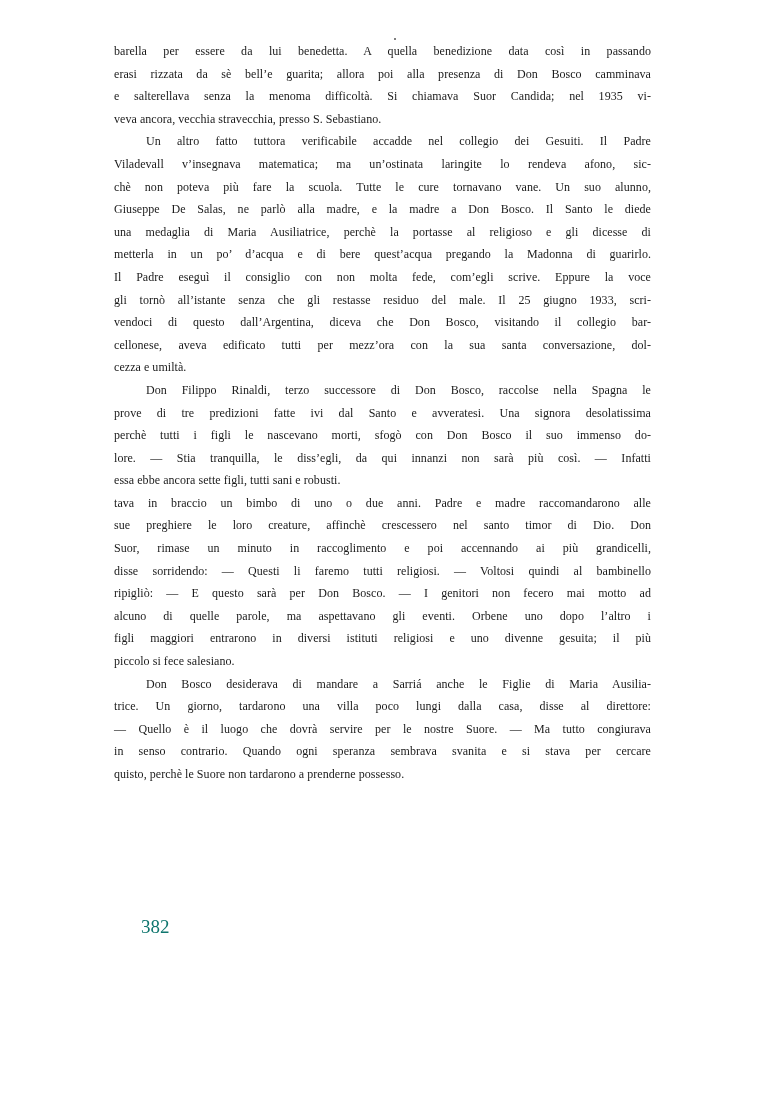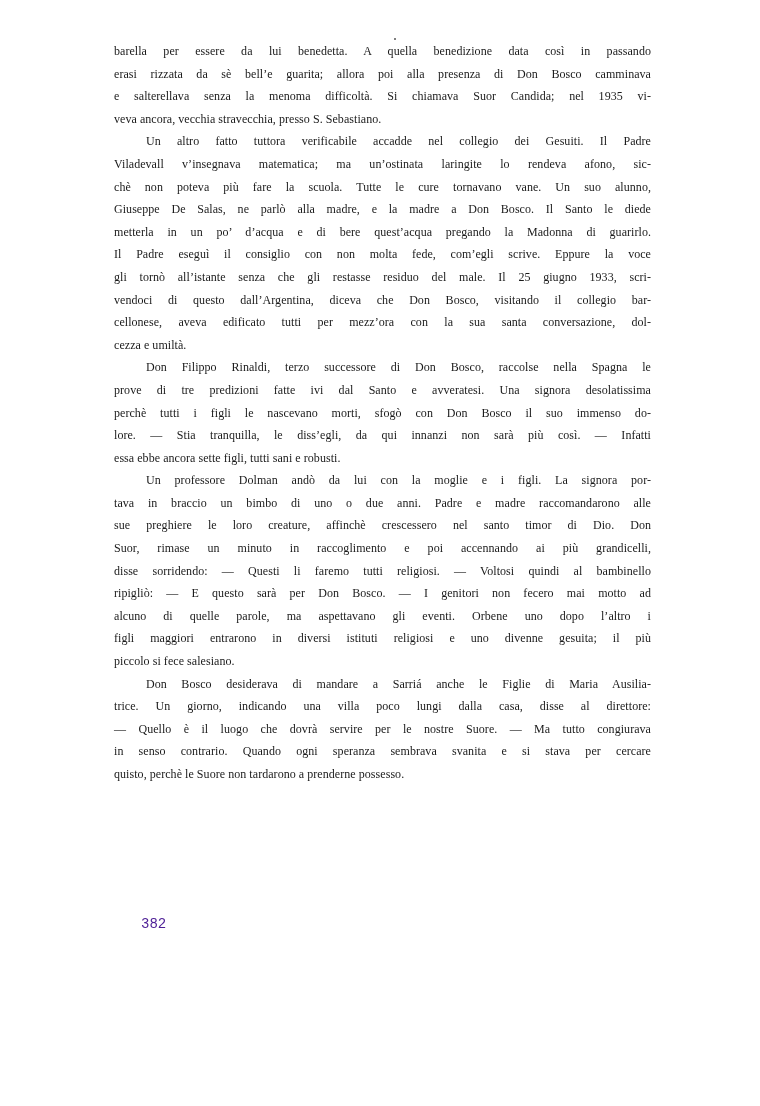--- a/index.html
+++ b/index.html
@@ -43,23 +43,23 @@
     .line.last {
       text-align-last: left;
     }
     .line.indent {
       padding-left: 32px;
     }
     .page-number {
       position: absolute;
       left: 141px;
       top: 916px;
-      font-family: Liberation Mono, monospace;
-      font-size: 14px;
-      color: #4c1d95;
+      font-family: Liberation Serif, serif;
+      font-size: 19px;
+      color: #0f766e;
     }
   </style>
 </head>
 <body>
 
 <div class="page-speck"></div>
 
 <div class="text-block">
 
   <div>
@@ -67,50 +67,50 @@
     <span class="line">erasi rizzata da sè bell’e guarita; allora poi alla presenza di Don Bosco camminava</span>
     <span class="line">e salterellava senza la menoma difficoltà. Si chiamava Suor Candida; nel 1935 vi-</span>
     <span class="line last">veva ancora, vecchia stravecchia, presso S. Sebastiano.</span>
   </div>
 
   <div>
     <span class="line indent">Un altro fatto tuttora verificabile accadde nel collegio dei Gesuiti. Il Padre</span>
     <span class="line">Viladevall v’insegnava matematica; ma un’ostinata laringite lo rendeva afono, sic-</span>
     <span class="line">chè non poteva più fare la scuola. Tutte le cure tornavano vane. Un suo alunno,</span>
     <span class="line">Giuseppe De Salas, ne parlò alla madre, e la madre a Don Bosco. Il Santo le diede</span>
+    <span class="line">una medaglia di Maria Ausiliatrice, perchè la portasse al religioso e gli dicesse di</span>
     <span class="line">metterla in un po’ d’acqua e di bere quest’acqua pregando la Madonna di guarirlo.</span>
     <span class="line">Il Padre eseguì il consiglio con non molta fede, com’egli scrive. Eppure la voce</span>
     <span class="line">gli tornò all’istante senza che gli restasse residuo del male. Il 25 giugno 1933, scri-</span>
     <span class="line">vendoci di questo dall’Argentina, diceva che Don Bosco, visitando il collegio bar-</span>
     <span class="line">cellonese, aveva edificato tutti per mezz’ora con la sua santa conversazione, dol-</span>
     <span class="line last">cezza e umiltà.</span>
   </div>
 
   <div>
     <span class="line indent">Don Filippo Rinaldi, terzo successore di Don Bosco, raccolse nella Spagna le</span>
     <span class="line">prove di tre predizioni fatte ivi dal Santo e avveratesi. Una signora desolatissima</span>
     <span class="line">perchè tutti i figli le nascevano morti, sfogò con Don Bosco il suo immenso do-</span>
     <span class="line">lore. — Stia tranquilla, le diss’egli, da qui innanzi non sarà più così. — Infatti</span>
     <span class="line last">essa ebbe ancora sette figli, tutti sani e robusti.</span>
   </div>
 
   <div>
-    <span class="line indent">Un professore Dolman andò da lui con la moglie e i figli. La signora por-</span>
     <span class="line">tava in braccio un bimbo di uno o due anni. Padre e madre raccomandarono alle</span>
     <span class="line">sue preghiere le loro creature, affinchè crescessero nel santo timor di Dio. Don</span>
     <span class="line">Suor, rimase un minuto in raccoglimento e poi accennando ai più grandicelli,</span>
     <span class="line">disse sorridendo: — Questi li faremo tutti religiosi. — Voltosi quindi al bambinello</span>
     <span class="line">ripigliò: — E questo sarà per Don Bosco. — I genitori non fecero mai motto ad</span>
     <span class="line">alcuno di quelle parole, ma aspettavano gli eventi. Orbene uno dopo l’altro i</span>
     <span class="line">figli maggiori entrarono in diversi istituti religiosi e uno divenne gesuita; il più</span>
     <span class="line last">piccolo si fece salesiano.</span>
   </div>
 
   <div>
     <span class="line indent">Don Bosco desiderava di mandare a Sarriá anche le Figlie di Maria Ausilia-</span>
-    <span class="line">trice. Un giorno, indicando una villa poco lungi dalla casa, disse al direttore:</span>
+    <span class="line">trice. Un giorno, tardarono una villa poco lungi dalla casa, disse al direttore:</span>
     <span class="line">— Quello è il luogo che dovrà servire per le nostre Suore. — Ma tutto congiurava</span>
     <span class="line">in senso contrario. Quando ogni speranza sembrava svanita e si stava per cercare</span>
     <span class="line last">quisto, perchè le Suore non tardarono a prenderne possesso.</span>
   </div>
 </div>
 
 <div class="page-number">382</div>
 
 </body></html>

